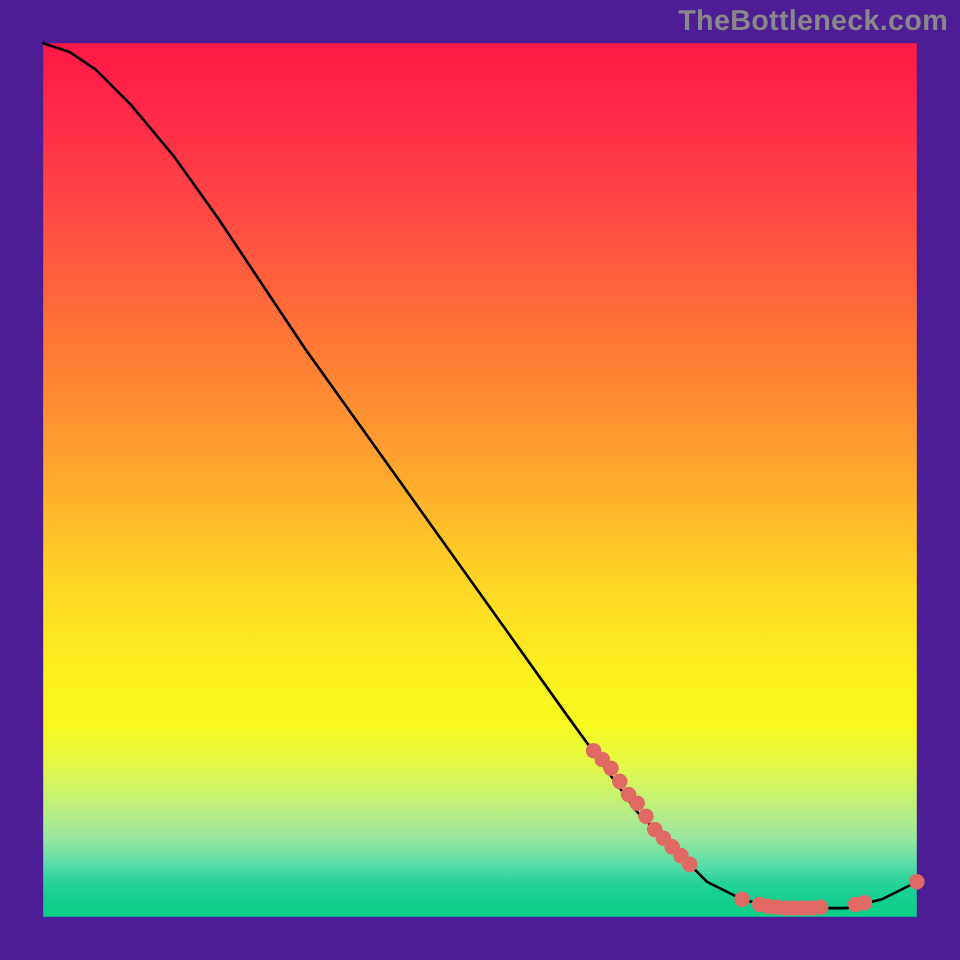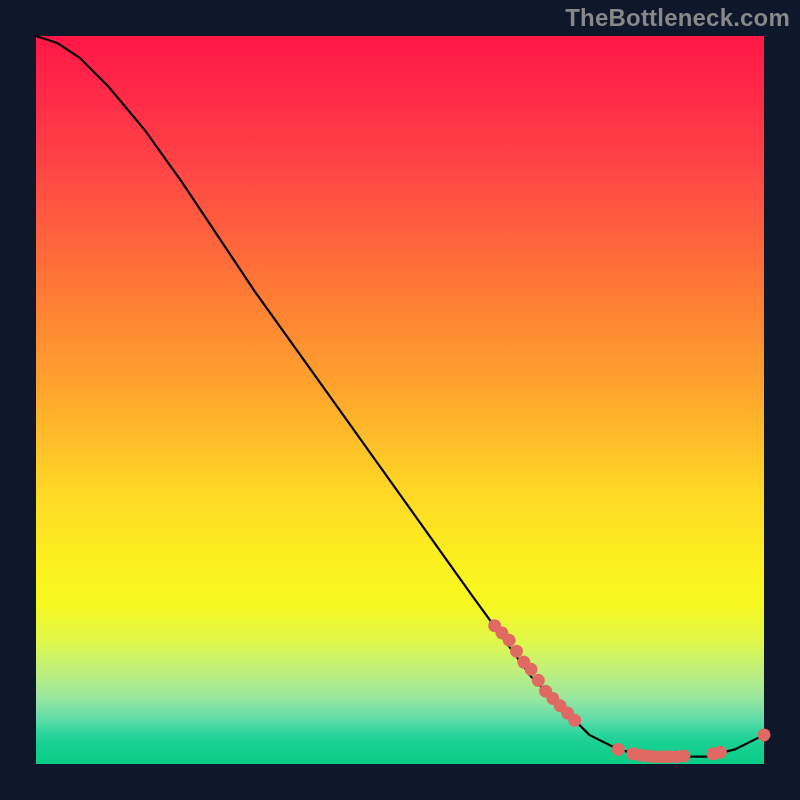--- a/index.html
+++ b/index.html
@@ -1,21 +1,21 @@
 <!DOCTYPE html>
 <html><head>
 <meta charset="utf-8">
 <style>
   * { margin: 0; padding: 0; box-sizing: border-box; }
   html, body { width: 800px; height: 800px; background: #000; font-family: Arial, Helvetica, sans-serif; }
   .stage {
     position: relative;
     width: 800px;
     height: 800px;
-    background: #0f172a;
+    background: #4c1d95;
   }
   .watermark {
     position: absolute;
     top: 4px;
     right: 10px;
     color: #888;
     font-size: 24px;
     font-weight: 600;
     letter-spacing: 0.2px;
     z-index: 10;

